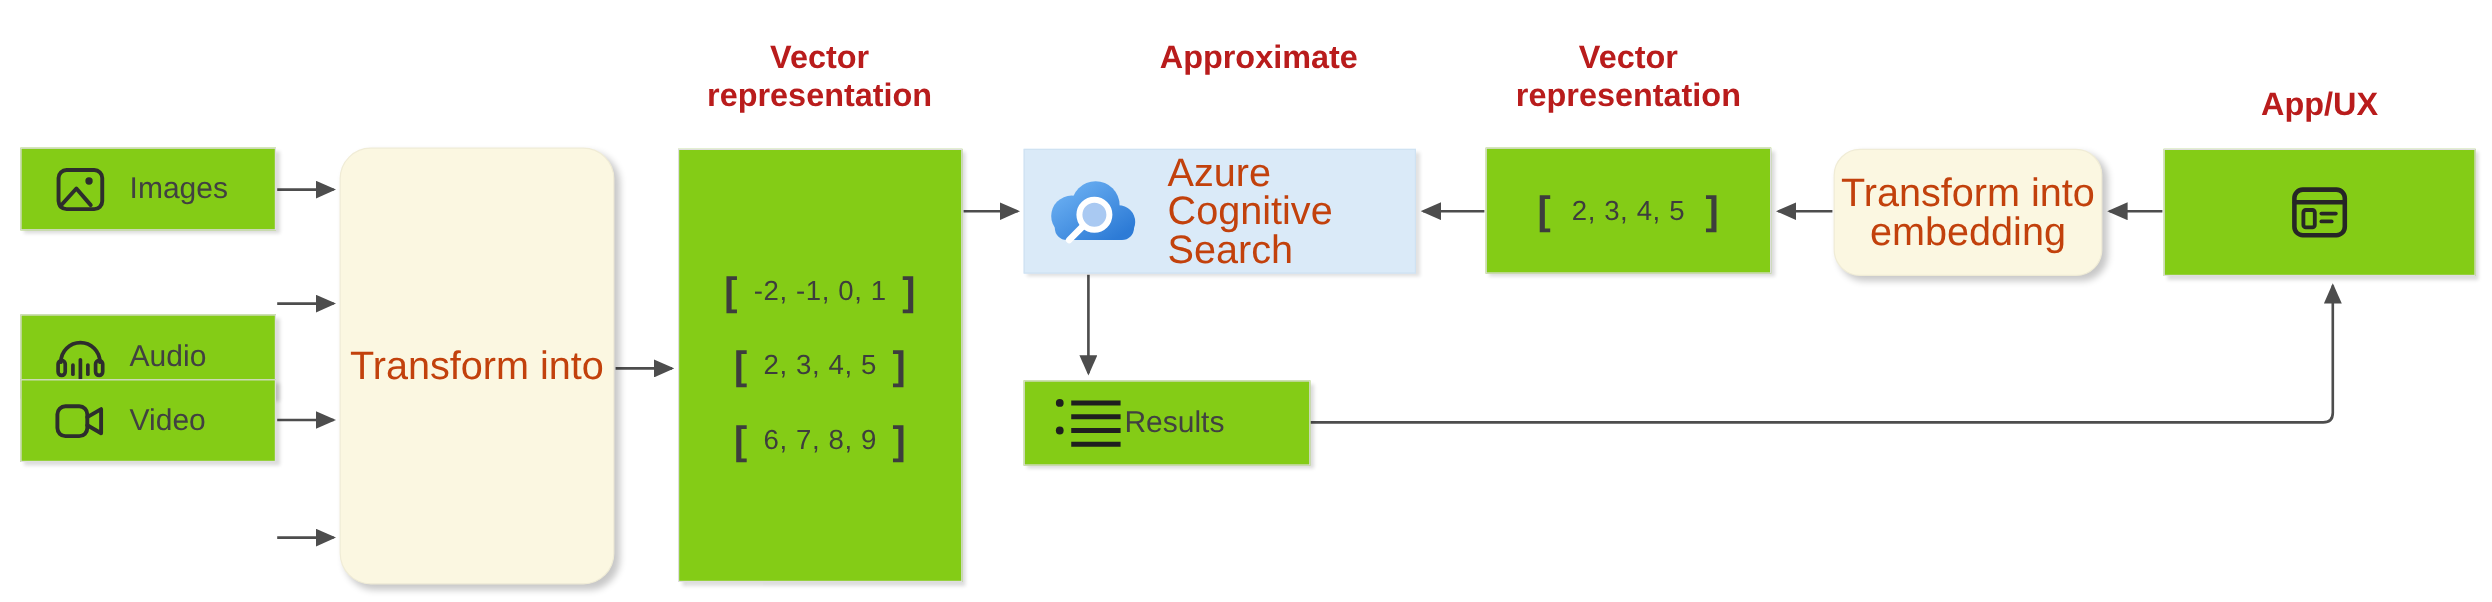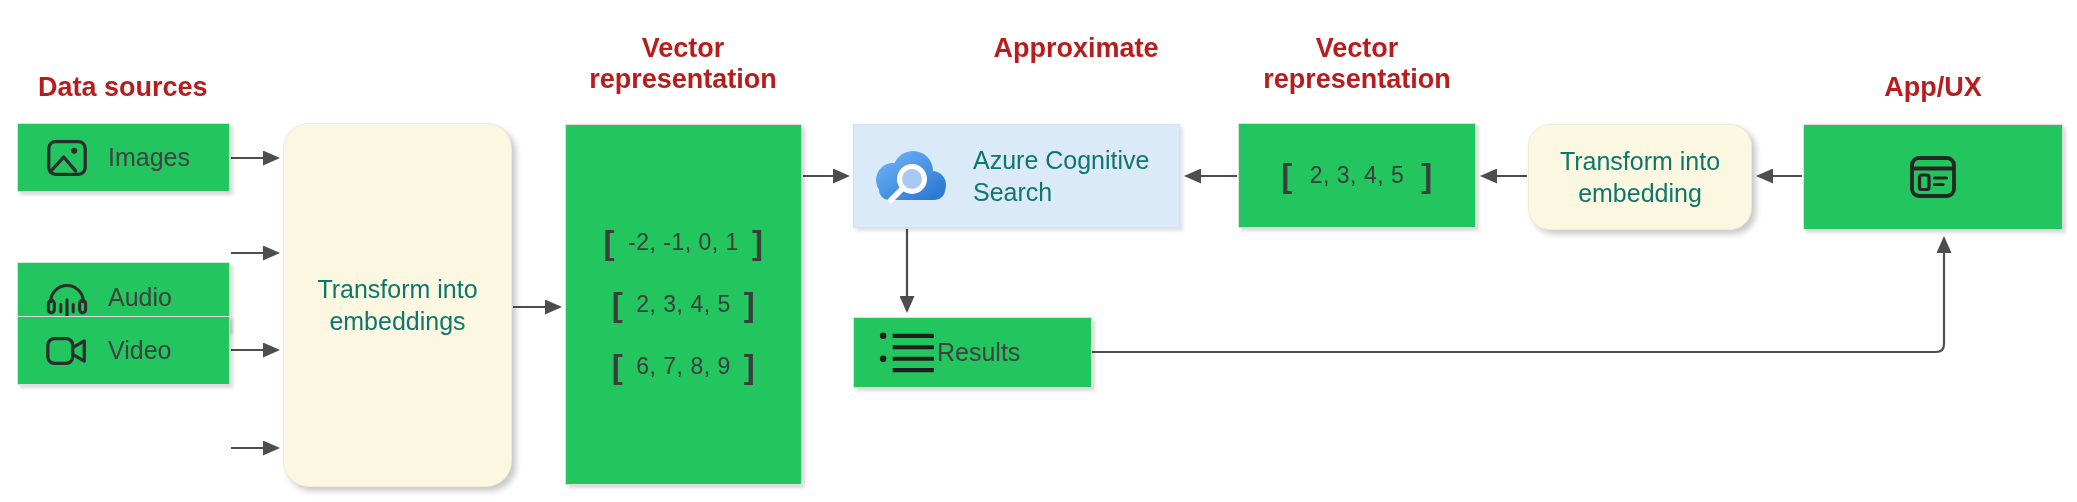--- a/index.html
+++ b/index.html
@@ -10,36 +10,36 @@
   }
   .heading{
     position:absolute;font-weight:bold;font-size:27px;line-height:31px;
     color:#b91c1c;white-space:nowrap;
   }
   .heading.centered{transform:translateX(-50%);text-align:center;}
   .box{
     position:absolute;box-sizing:border-box;display:flex;align-items:center;
   }
   .gray{
-    background:#22c55e;border:1px solid #dedede;
+    background:#84cc16;border:1px solid #dedede;
     box-shadow:3px 3px 3px rgba(0,0,0,0.14);
     text-align:center;
   }
   .yellow{
     background:#fbf7e1;border:1px solid #f0ecd6;
     box-shadow:4px 4px 6px rgba(0,0,0,0.22);
     justify-content:center;text-align:center;
   }
   .blue{
     background:#daeaf8;border:1px solid #cfe2f2;
     box-shadow:3px 3px 3px rgba(0,0,0,0.12);
   }
   .src-box{left:17px;width:213px;padding-left:26px;gap:18px;}
   .src-label,.box-label{font-size:25px;color:#414141;white-space:nowrap;}
-  .two-line{font-size:25px;line-height:32px;color:#0f766e;}
+  .two-line{font-size:33px;line-height:32px;color:#c2410c;}
   .vector-col{
     flex-direction:column;justify-content:center;gap:22px;
   }
   .vector-row{
     display:flex;align-items:center;gap:13px;height:40px;
     font-size:23px;color:#3d3d3d;letter-spacing:0.5px;
   }
   .bracket{font-size:33px;font-weight:bold;color:#3d3d3d;line-height:36px;}
   .icon{flex:0 0 auto;display:block;}
   svg{display:block;}
@@ -64,28 +64,27 @@
       <path d="M513,307 H560" marker-end="url(#ah)"></path>
       <path d="M803,176 H848" marker-end="url(#ah)"></path>
       <path d="M1237,176 H1186" marker-end="url(#ah)"></path>
       <path d="M1527,176 H1482" marker-end="url(#ah)"></path>
       <path d="M1802,176 H1758" marker-end="url(#ah)"></path>
       <path d="M907,229 V311" marker-end="url(#ah)"></path>
       <path d="M1092,352 H1936 Q1944,352 1944,344 V238" marker-end="url(#ah)"></path>
     </g>
   </svg>
 
-  <div class="heading" style="left:38px;top:72px;">Data sources</div>
 
   <div class="heading centered" style="left:683px;top:33px;">
     <div>Vector</div>
     <div>representation</div>
   </div>
 
-  <div class="heading centered" style="left:1076px;top:33px;">
+  <div class="heading centered" style="left:1049px;top:33px;">
     <div>Approximate</div>
   </div>
 
   <div class="heading centered" style="left:1357px;top:33px;">
     <div>Vector</div>
     <div>representation</div>
   </div>
 
   <div class="heading centered" style="left:1933px;top:72px;text-align:right;">App/UX</div>
 
@@ -121,21 +120,20 @@
         <path d="M30,20.5 L42,13.5 V34.5 L30,27.5"></path>
       </svg>
     </span>
     <span class="src-label">Video</span>
   </div>
 
 
   <div class="box yellow" style="left:283px;top:123px;width:229px;height:364px;border-radius:26px;">
     <div class="two-line">
       <div>Transform into</div>
-      <div>embeddings</div>
     </div>
   </div>
 
   <div class="box gray vector-col" style="left:565px;top:124px;width:237px;height:361px;">
     <div class="vector-row">
       <span class="bracket">[</span>
       <span>-2, -1, 0, 1</span>
       <span class="bracket">]</span>
     </div>
     <div class="vector-row">

